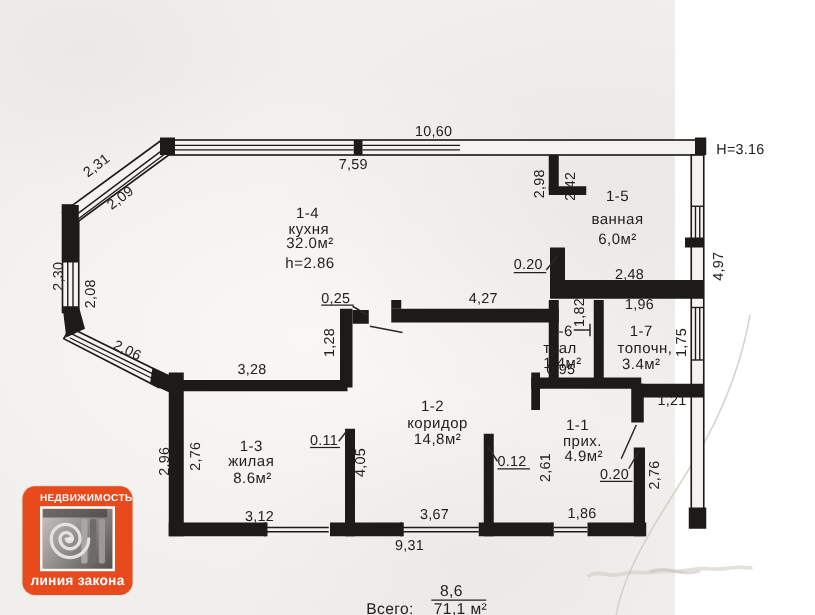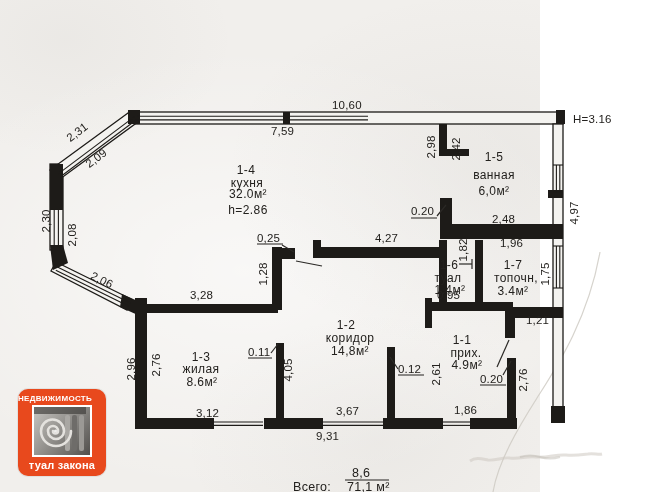--- a/index.html
+++ b/index.html
@@ -12,21 +12,21 @@
       radial-gradient(ellipse 300px 200px at 70% 90%, rgba(120,115,105,0.05), transparent 65%),
       radial-gradient(ellipse 500px 320px at 45% 55%, rgba(255,255,255,0.55), transparent 70%),
       #f1efec;
   }
   svg text{fill:#23211e;}
   .dim{font-size:11.5px;letter-spacing:.2px;}
   .room{font-size:12px;letter-spacing:.4px;}
   .total{font-size:12.5px;letter-spacing:.3px;}
   
   .logo{position:absolute;left:18px;top:389px;width:88px;height:87px;background:#e8491d;border-radius:10px;box-shadow:0 0 0 1px rgba(0,0,0,0.06);}
-  .logo-top{font-weight:bold;font-size:8px;color:#fff;text-align:left;margin-top:5px;letter-spacing:.3px;}
+  .logo-top{font-weight:bold;font-size:8px;color:#fff;text-align:right;margin-top:5px;letter-spacing:.3px;}
   .logo-img{width:56px;height:48px;margin:2px auto 0;border:2px solid #fff;background:linear-gradient(130deg,#c8c6c2 0%,#9a9894 40%,#514f4c 100%);overflow:hidden;}
   .logo-bottom{font-weight:bold;font-size:11px;color:#fff;text-align:center;margin-top:2px;letter-spacing:.2px;}
 </style>
 </head>
 <body>
 
 <div id="scan">
 
 <svg width="652" height="492" viewBox="0 0 652 492">
 
@@ -210,16 +210,16 @@
     <div class="logo-img">
       <svg width="52" height="44" viewBox="0 0 52 44">
         <rect x="0" y="0" width="52" height="7" fill="#3c3a38" opacity="0.65"></rect>
         <rect x="31" y="8" width="5" height="36" rx="2" fill="#a9a7a3"></rect>
         <rect x="38" y="8" width="5" height="36" rx="2" fill="#6e6c69"></rect>
         <rect x="45" y="8" width="5" height="36" rx="2" fill="#9b9995"></rect>
         <path d="M19,24 a2.5,2.5 0 1,0 5,0 a5,5 0 1,0 -10,0 a8,8 0 1,0 16,0 a11.5,11.5 0 1,0 -23,0 a15,15 0 1,0 30,0" fill="none" stroke="#e4e2de" stroke-width="2.6" stroke-linecap="round"></path>
         <circle cx="21.5" cy="24" r="1.6" fill="#efeeec"></circle>
       </svg>
     </div>
-    <div class="logo-bottom">туал закона</div>
+    <div class="logo-bottom">линия закона</div>
   </div>
 
 </div>
 
 </body></html>

